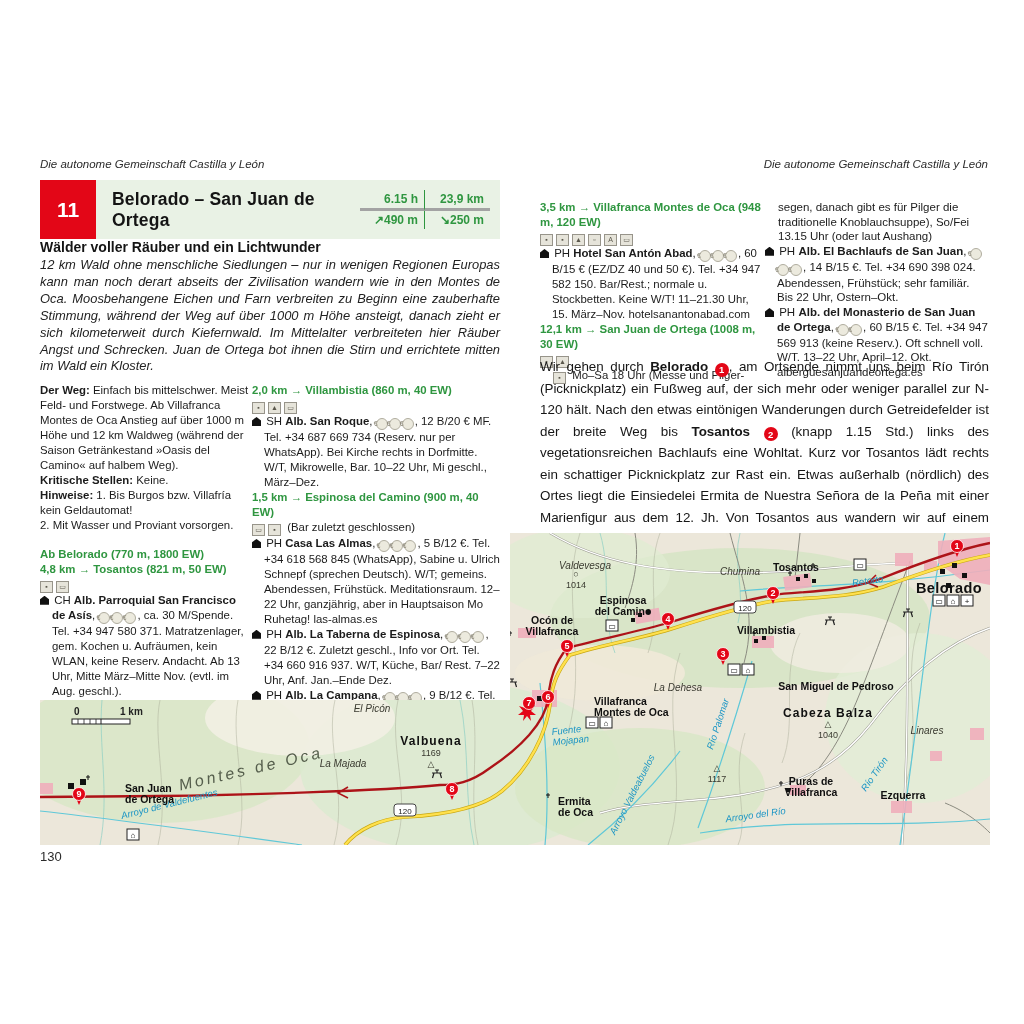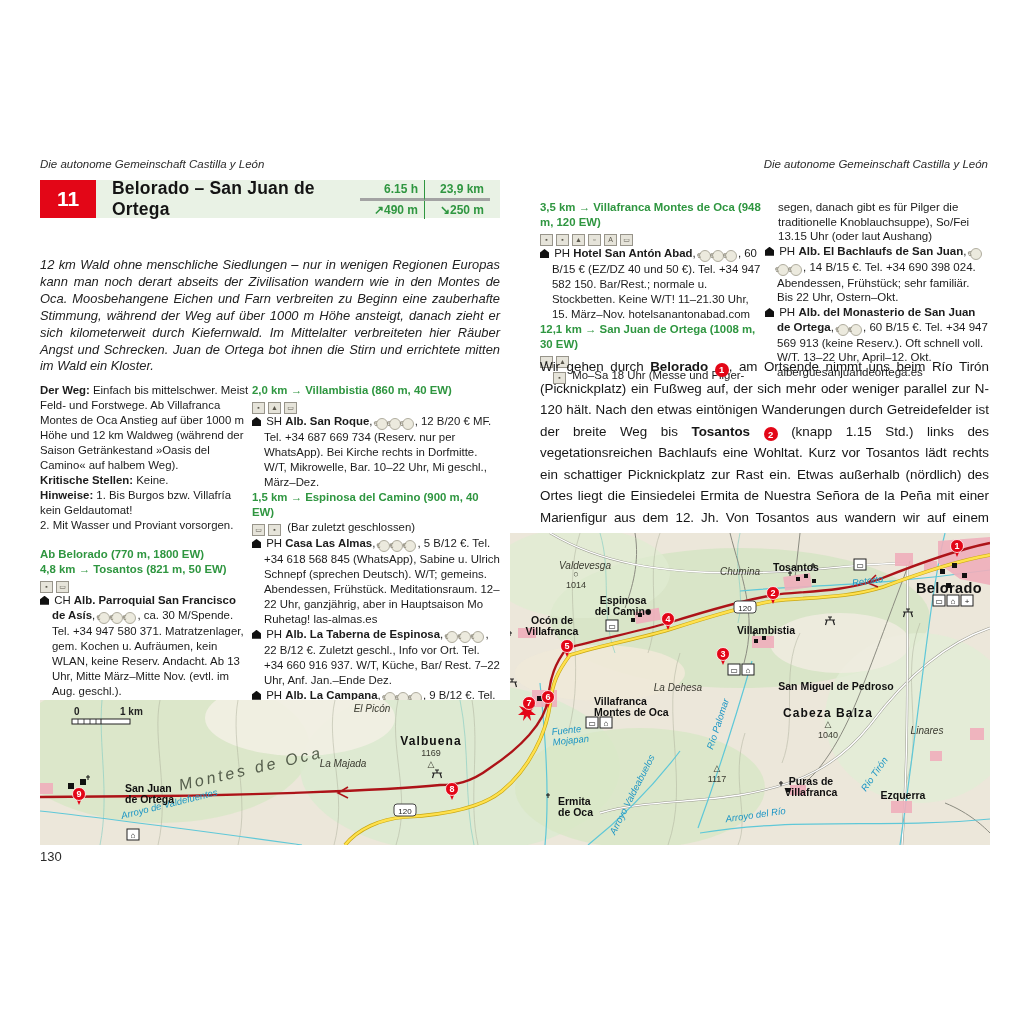--- a/index.html
+++ b/index.html
@@ -2,21 +2,21 @@
 <html><head>
 <meta charset="utf-8">
 <style>
   html,body{margin:0;padding:0;background:#fff;}
   #canvas{position:relative;width:1024px;height:1024px;background:#fff;overflow:hidden;
           font-family:"Liberation Sans",sans-serif;color:#1b1b1b;}
   .abs{position:absolute;}
   
   .runhead{font-style:italic;font-size:11.5px;color:#2b2b2b;}
   
-  .banner{display:flex;height:38px;}
+  .banner{display:flex;height:59px;}
   .stagebox{width:56px;background:#e30617;color:#fff;display:flex;align-items:center;justify-content:center;
             font-weight:bold;font-size:21px;}
   .bannerbody{flex:1;background:#e9f2e5;display:flex;align-items:center;justify-content:space-between;
               padding:0 10px 0 16px;}
   .stagetitle{font-weight:bold;font-size:17.5px;color:#141414;letter-spacing:.2px;}
   .stats{display:grid;grid-template-columns:64px 66px;color:#2f9640;font-weight:bold;font-size:12px;}
   .stats .cell{text-align:right;padding:2px 6px 2px 0;}
   .stats .r1{border-bottom:3px solid #a3a3a3;}
   .stats .cr{border-left:1px solid #2f9640;}
   
@@ -69,20 +69,21 @@
       <div class="stagetitle">Belorado – San Juan de Ortega</div>
       <div class="stats">
         <div class="cell r1">6.15 h</div>
         <div class="cell r1 cr">23,9 km</div>
         <div class="cell">↗490 m</div>
         <div class="cell cr">↘250 m</div>
       </div>
     </div>
   </div>
 
+  <div class="abs h2head" style="left:40px;top:239px;width:460px;">Wälder voller Räuber und ein Lichtwunder</div>
   <div class="abs intro" style="left:40px;top:257px;width:460px;">12 km Wald ohne menschliche Siedlungen – nur in wenigen Regionen Europas kann man noch derart abseits der Zivilisation wandern wie in den Montes de Oca. Moosbehangene Eichen und Farn verbreiten zu Beginn eine zauberhafte Stimmung, während der Weg auf über 1000 m Höhe ansteigt, danach zieht er sich kilometerweit durch Kiefernwald. Im Mittelalter verbreiteten hier Räuber Angst und Schrecken. Juan de Ortega bot ihnen die Stirn und errichtete mitten im Wald ein Kloster.</div>
 
   <div class="abs col" style="left:40px;top:368px;width:209px;">
     <p><span class="b">Der Weg: </span><span>Einfach bis mittelschwer. Meist Feld- und Forstwege. Ab Villafranca Montes de Oca Anstieg auf über 1000 m Höhe und 12 km Waldweg (während der Saison Getränkestand »Oasis del Camino« auf halbem Weg).</span></p>
     <p><span class="b">Kritische Stellen: </span><span>Keine.</span></p>
     <p><span class="b">Hinweise: </span><span>1. Bis Burgos bzw. Villafría kein Geldautomat!</span></p>
     <p><span>2. Mit Wasser und Proviant vorsorgen.</span></p>
     <p class="routehead" style="margin-top:14px;"><span class="b">Ab Belorado</span><span> (770 m, 1800 EW)</span></p>
     <p class="routehead" style="margin-top:0;"><span>4,8 km → </span><span class="b">Tosantos</span><span> (821 m, 50 EW)</span></p>
     <p class="iconrow"><span class="mico">▪</span><span class="mico">▭</span></p>

